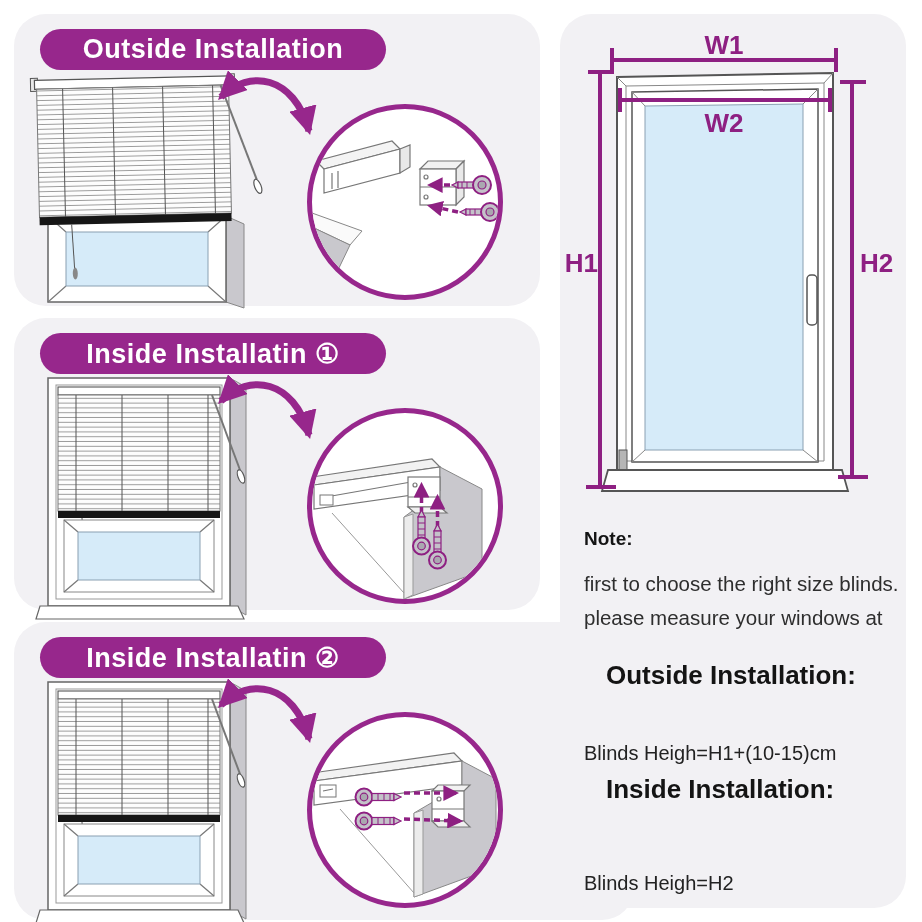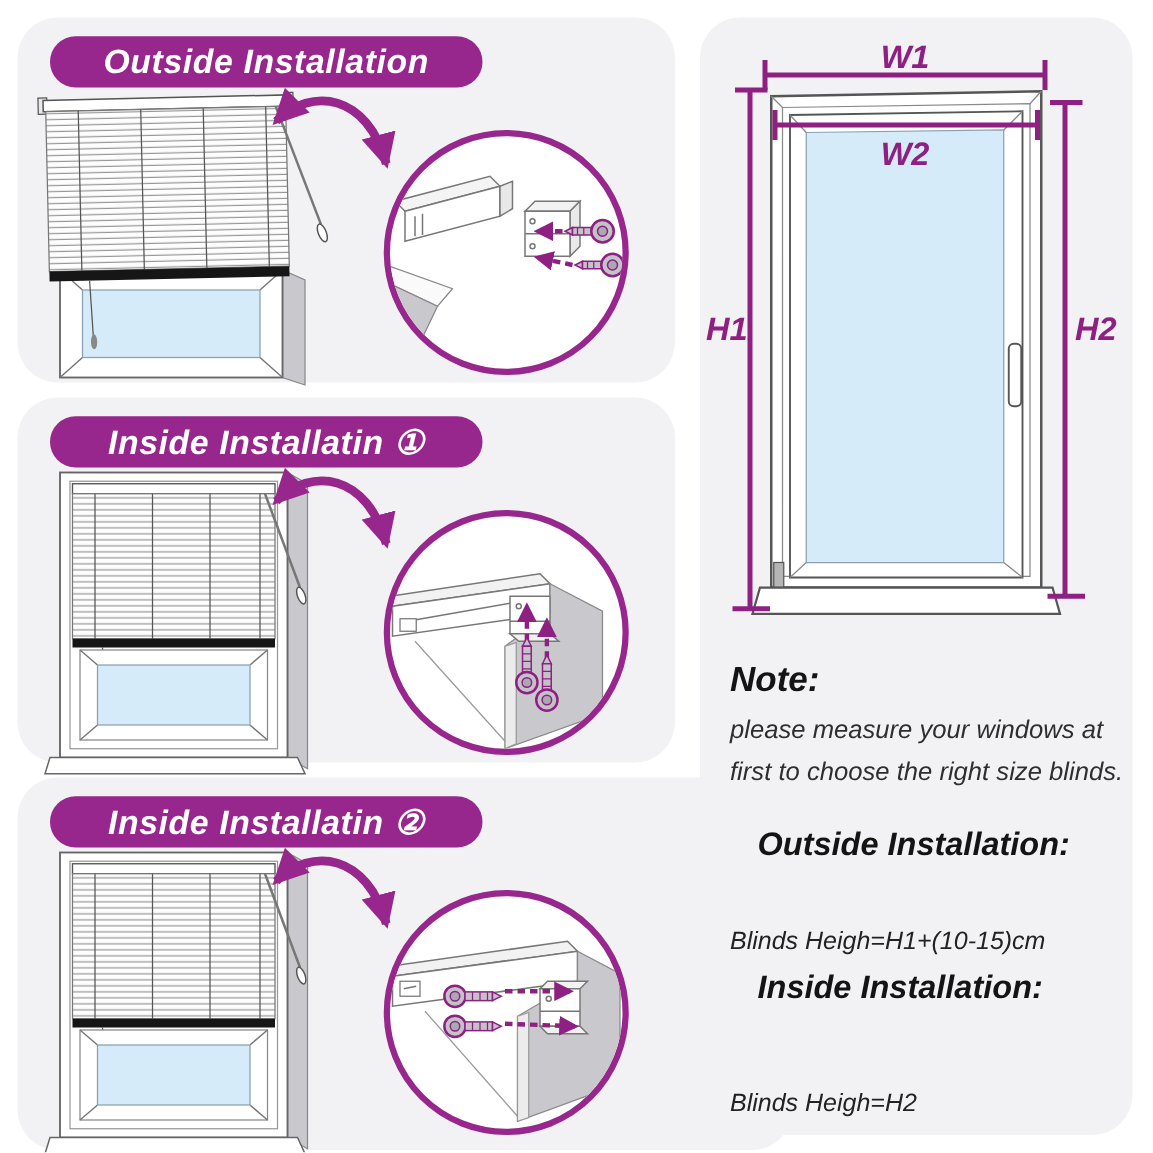--- a/index.html
+++ b/index.html
@@ -10,21 +10,21 @@
     --wall:#C9C8CD;
     --ink:#141414;
     --body-ink:#2e2e2e;
     --line:#666;
   }
   *{margin:0;padding:0;box-sizing:border-box;}
   html,body{background:#fff;}
   body{font-family:"Liberation Sans",sans-serif;}
   .page{position:relative;width:922px;height:922px;background:#ffffff;overflow:hidden;}
 
-  .panel{position:absolute;background:var(--panel-bg);border-radius:32px;font-style:italic;}
+  .panel{position:absolute;background:var(--panel-bg);border-radius:32px;}
   .panel-1{left:14px;top:14px;width:526px;height:292px;}
   .panel-2{left:14px;top:318px;width:526px;height:292px;}
   .panel-3{left:14px;top:622px;width:620px;height:298px;}
   .panel-right{left:560px;top:14px;width:346px;height:894px;}
 
   .banner{
     position:absolute;left:26px;top:15px;width:346px;height:41px;
     background:var(--accent);border-radius:22px;
     display:flex;align-items:center;justify-content:center;
     color:#fff;font-size:27px;font-weight:bold;letter-spacing:.5px;
@@ -39,21 +39,21 @@
     position:absolute;left:293px;top:90px;width:196px;height:196px;
     background:#fff;border:5px solid var(--accent);border-radius:50%;
     overflow:hidden;
   }
   .detail-circle svg{position:absolute;left:0;top:0;width:186px;height:186px;}
 
   
   .win-svg{position:absolute;left:0;top:0;width:346px;height:505px;}
   .mlabel{font-size:26px;font-weight:bold;fill:var(--measure);font-family:"Liberation Sans",sans-serif;}
   .rp-text{position:absolute;left:24px;white-space:nowrap;}
-  .note-h{top:514px;font-size:28px;font-weight:bold;color:var(--ink);text-align:center;}
+  .note-h{top:514px;font-size:19px;font-weight:bold;color:var(--ink);text-align:center;}
   .note-p{top:553px;font-size:20.5px;color:var(--body-ink);line-height:34px;}
   .sec-h{font-size:26px;font-weight:bold;color:var(--ink);margin-left:22px;}
   .out-h{top:646px;}
   .in-h{top:760px;}
   .formula{font-size:20px;color:#222;}
   .out-f1{top:694px;}
   .out-f2{top:728px;}
   .in-f1{top:825px;}
   .in-f2{top:858px;}
 
@@ -379,22 +379,22 @@
       <g stroke="#8E2082" stroke-width="4">
         <line x1="292" y1="68" x2="292" y2="463"></line>
         <line x1="280" y1="68" x2="306" y2="68"></line>
         <line x1="278" y1="463" x2="308" y2="463"></line>
       </g>
       <text class="mlabel" x="300" y="258" text-anchor="start">H2</text>
     </svg>
 
     <div class="rp-text note-h">Note:</div>
     <div class="rp-text note-p">
+      <div>first to choose the right size blinds.</div>
       <div>please measure your windows at</div>
-      <div>first to choose the right size blinds.</div>
     </div>
 
     <div class="rp-text sec-h out-h">Outside Installation:</div>
     <div class="rp-text formula out-f2">Blinds Heigh=H1+(10-15)cm</div>
 
     <div class="rp-text sec-h in-h">Inside Installation:</div>
     <div class="rp-text formula in-f2">Blinds Heigh=H2</div>
   </section>
 
 </div>

